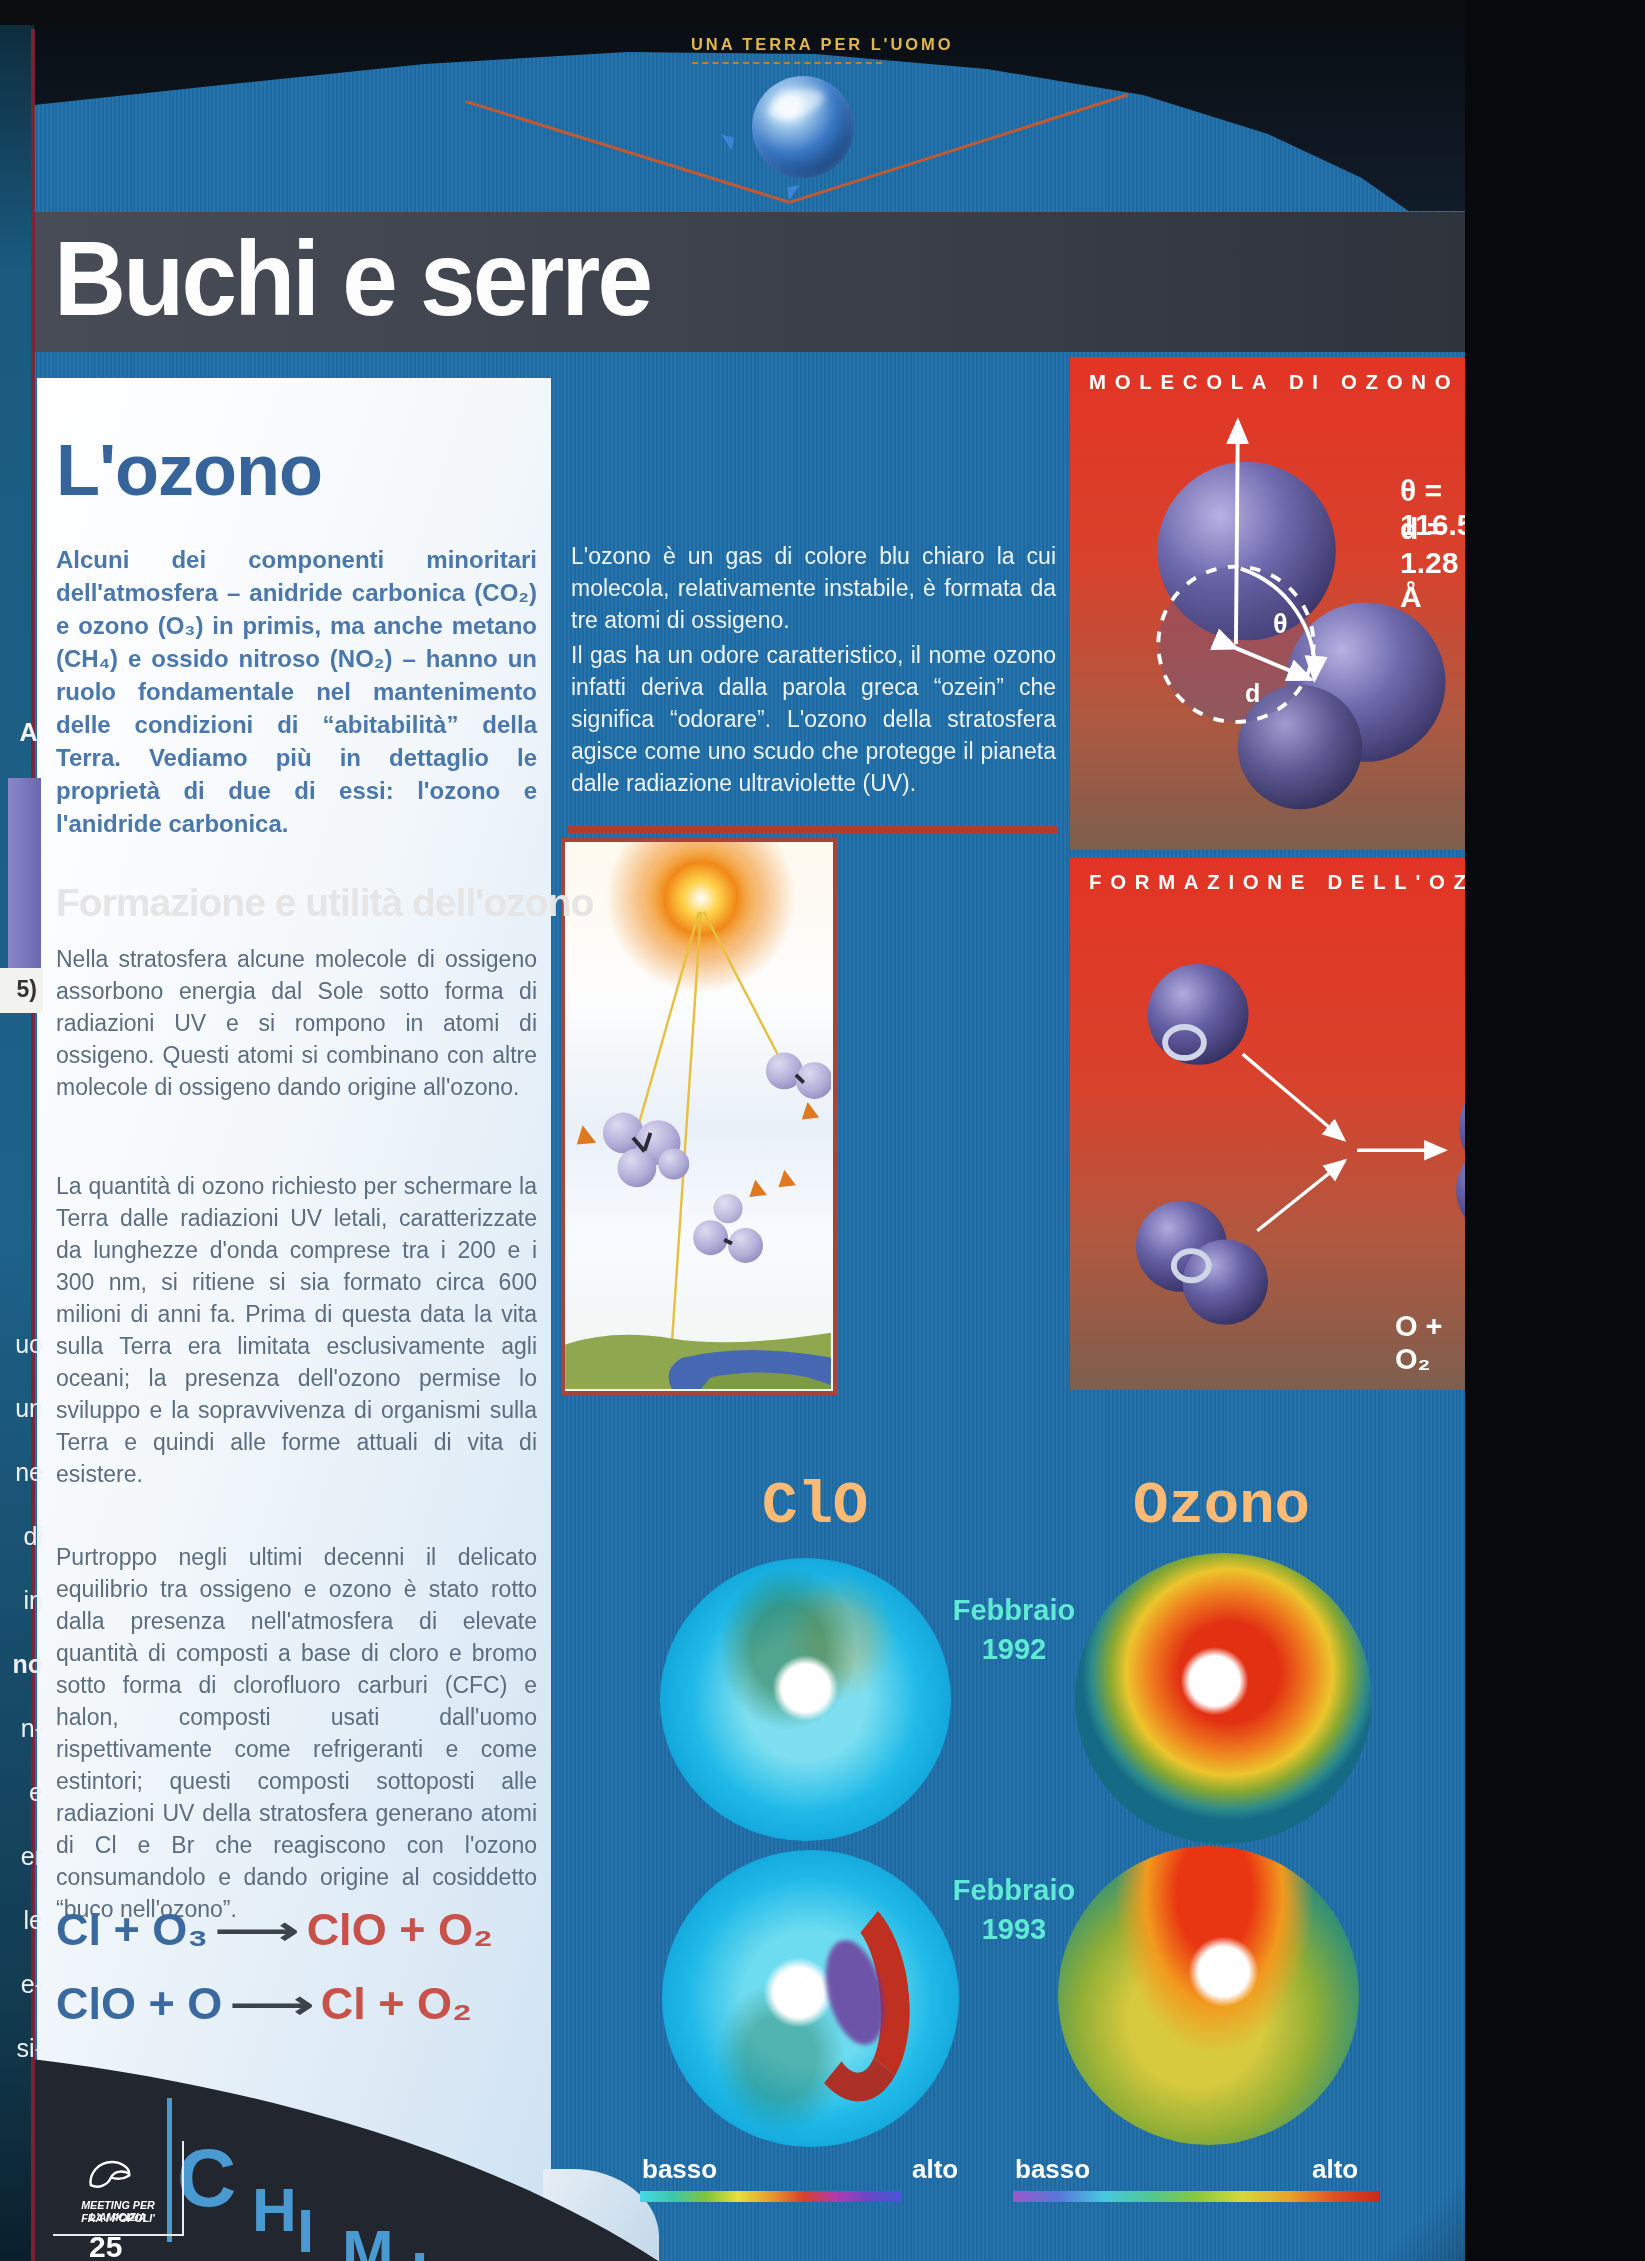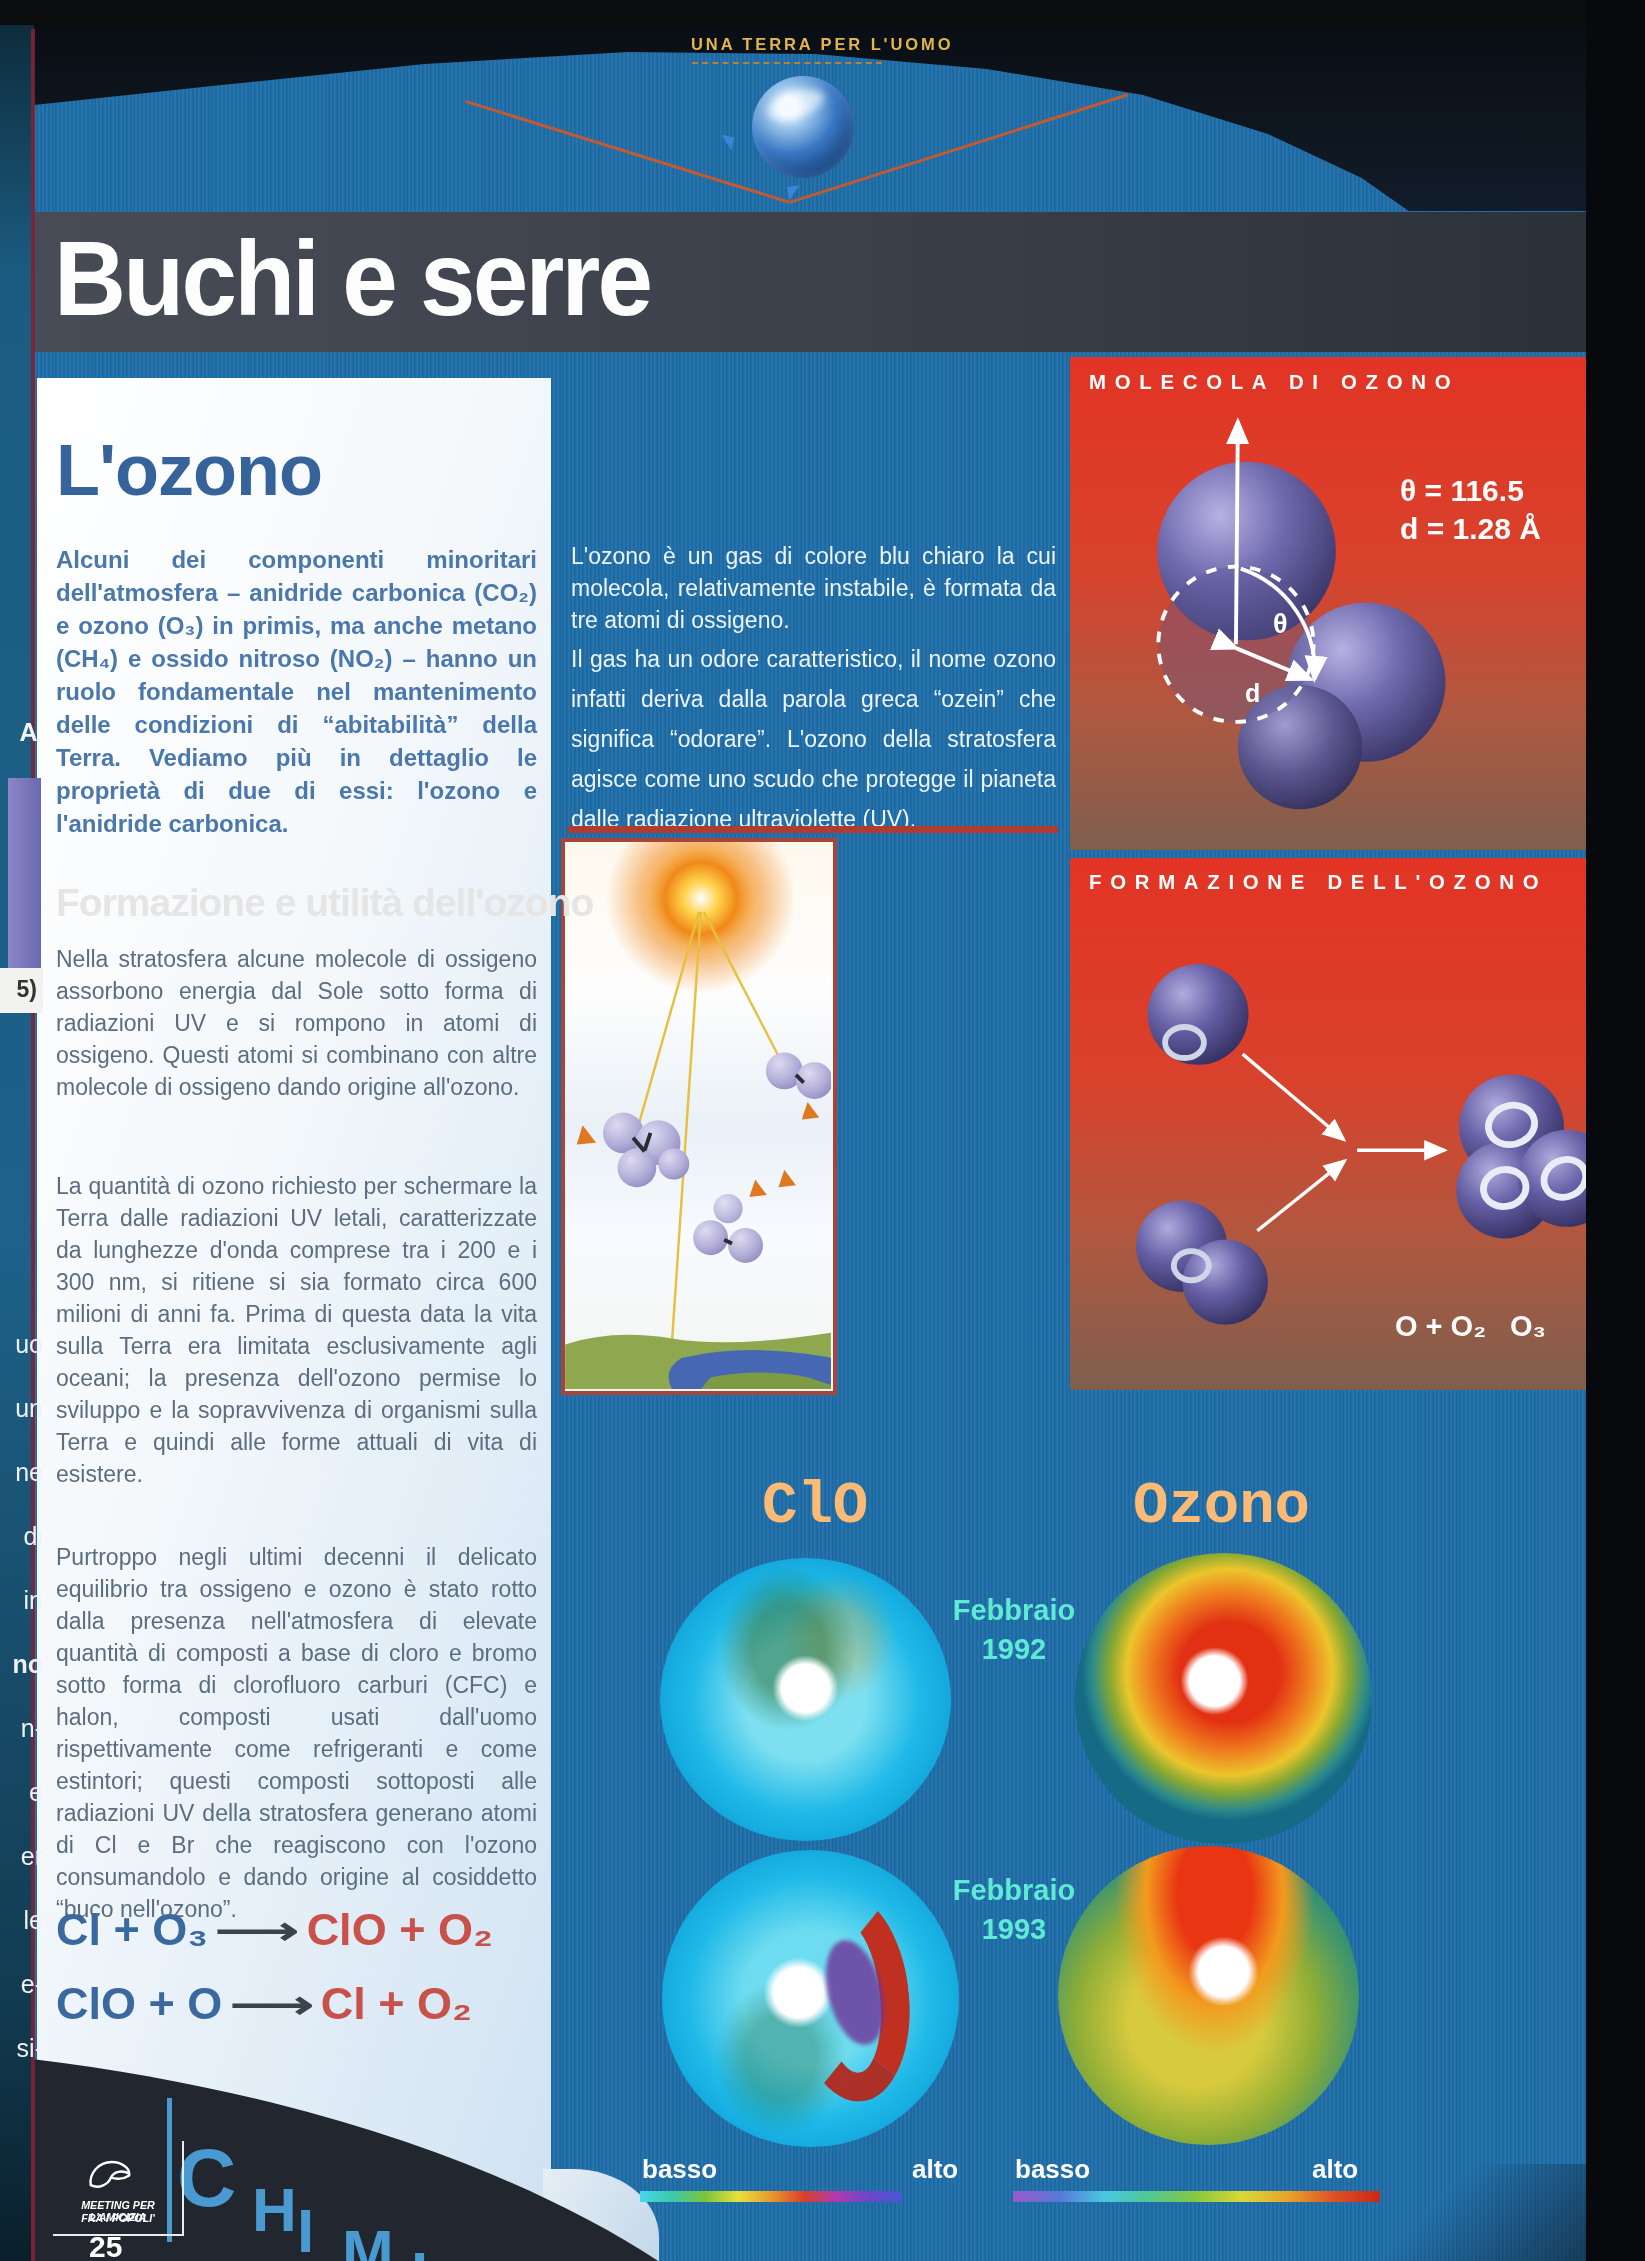--- a/index.html
+++ b/index.html
@@ -1,16 +1,16 @@
 <!DOCTYPE html>
 <html><head>
 <meta charset="utf-8">
 <style>
   html,body{margin:0;padding:0;background:#07090c;}
-  #scan{position:relative;width:1586px;height:2262px;overflow:hidden;background:#101215;
+  #scan{position:relative;width:1465px;height:2262px;overflow:hidden;background:#101215;
         font-family:"Liberation Sans",sans-serif;}
   .abs{position:absolute;}
   .just{text-align:justify;}
   #page{position:absolute;left:34px;top:25px;width:1562px;height:2237px;
         background:#1e6da8;
         background-image:repeating-linear-gradient(90deg,rgba(255,255,255,.045) 0 1.9px,rgba(0,0,0,.03) 1.9px 3.9px);}
   .panel-red{background:linear-gradient(180deg,#e23425 0%,#d8422c 42%,#b05840 72%,#7d5f4e 100%);}
   .lightpanel{background:linear-gradient(108deg,#ffffff 0%,#f4f8fb 42%,#cfe2f2 100%);}
   .whtxt{color:#eef4f9;}
   .bodytxt{color:#5b6d7f;font-size:23px;line-height:32px;}
@@ -53,21 +53,21 @@
   <div class="abs" style="left:34px;top:212px;width:1562px;height:140px;background:linear-gradient(90deg,#474c57 0%,#3a3f4a 55%,#2c3039 100%);"></div>
   <div class="abs" style="left:54px;top:219px;font-size:105px;font-weight:bold;color:#fdfdfd;letter-spacing:-2.9px;transform:scaleX(.95);transform-origin:left;">Buchi e serre</div>
 
   <div class="abs lightpanel" style="left:37px;top:378px;width:514px;height:1883px;"></div>
   <div class="abs" style="left:543px;top:2169px;width:116px;height:93px;background:linear-gradient(120deg,#e6eef5,#c2d8ea);border-top-right-radius:87px 68px;"></div>
 
   <div class="abs" style="left:56px;top:429px;font-size:72px;font-weight:bold;color:#35639a;letter-spacing:-1px;">L'ozono</div>
   <div class="abs introtxt just" style="left:56px;top:543px;width:481px;">Alcuni dei componenti minoritari dell'atmosfera – anidride carbonica (CO₂) e ozono (O₃) in primis, ma anche metano (CH₄) e ossido nitroso (NO₂) – hanno un ruolo fondamentale nel mantenimento delle condizioni di “abitabilità” della Terra. Vediamo più in dettaglio le proprietà di due di essi: l'ozono e l'anidride carbonica.</div>
 
   <div class="abs whtxt just" style="left:571px;top:540px;width:485px;font-size:23px;line-height:32px;">L'ozono è un gas di colore blu chiaro la cui molecola, relativamente instabile, è formata da tre atomi di ossigeno.</div>
-  <div class="abs whtxt just" style="left:571px;top:639px;width:485px;font-size:23px;line-height:40px;">Il gas ha un odore caratteristico, il nome ozono infatti deriva dalla parola greca “ozein” che significa “odorare”. L'ozono della stratosfera agisce come uno scudo che protegge il pianeta dalle radiazione ultraviolette (UV).</div>
+  <div class="abs whtxt just" style="left:571px;top:639px;width:485px;font-size:23px;line-height:32px;">Il gas ha un odore caratteristico, il nome ozono infatti deriva dalla parola greca “ozein” che significa “odorare”. L'ozono della stratosfera agisce come uno scudo che protegge il pianeta dalle radiazione ultraviolette (UV).</div>
   <div class="abs" style="left:568px;top:826px;width:490px;height:6.8px;background:#b23b30;"></div>
 
   <div class="abs panel-red" style="left:1070px;top:357px;width:523px;height:493px;"></div>
   <div class="abs panelhead" style="left:1089px;top:371px;">MOLECOLA DI OZONO</div>
   <svg class="abs" style="left:1070px;top:357px;" width="523" height="493" viewBox="0 0 539 508">
     <defs>
       <radialGradient id="sphA" cx="35%" cy="30%" r="80%">
         <stop offset="0" stop-color="#b7b2e2"></stop>
           <stop offset="0.45" stop-color="#6f6aae"></stop>
           <stop offset="1" stop-color="#343060"></stop>

